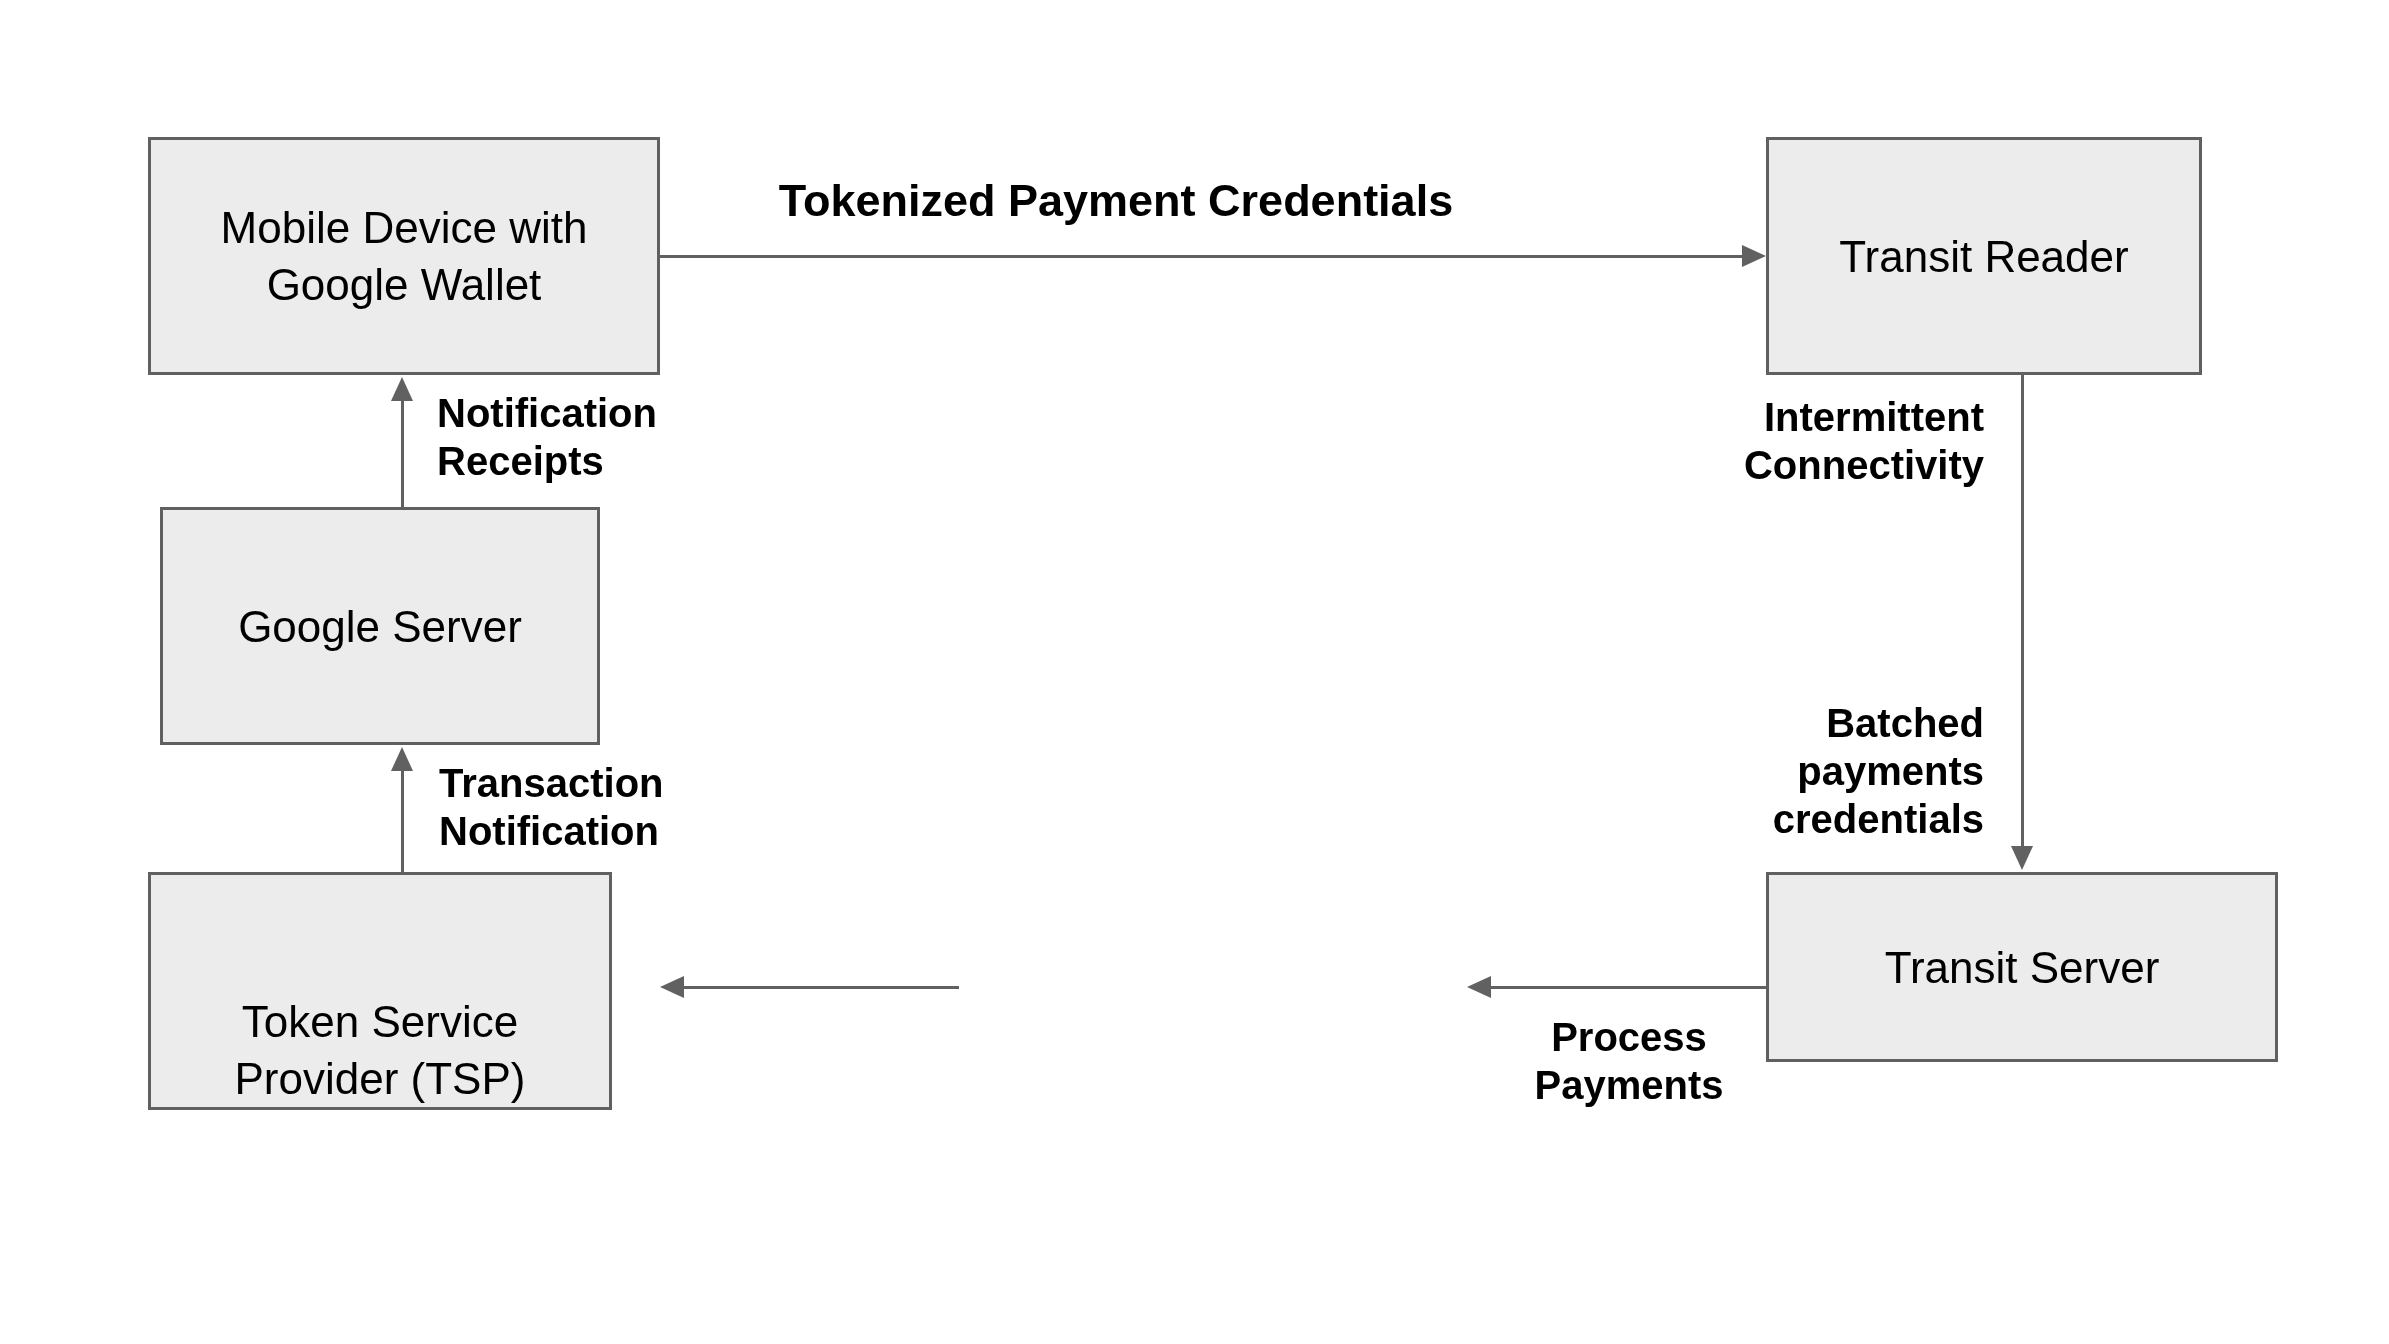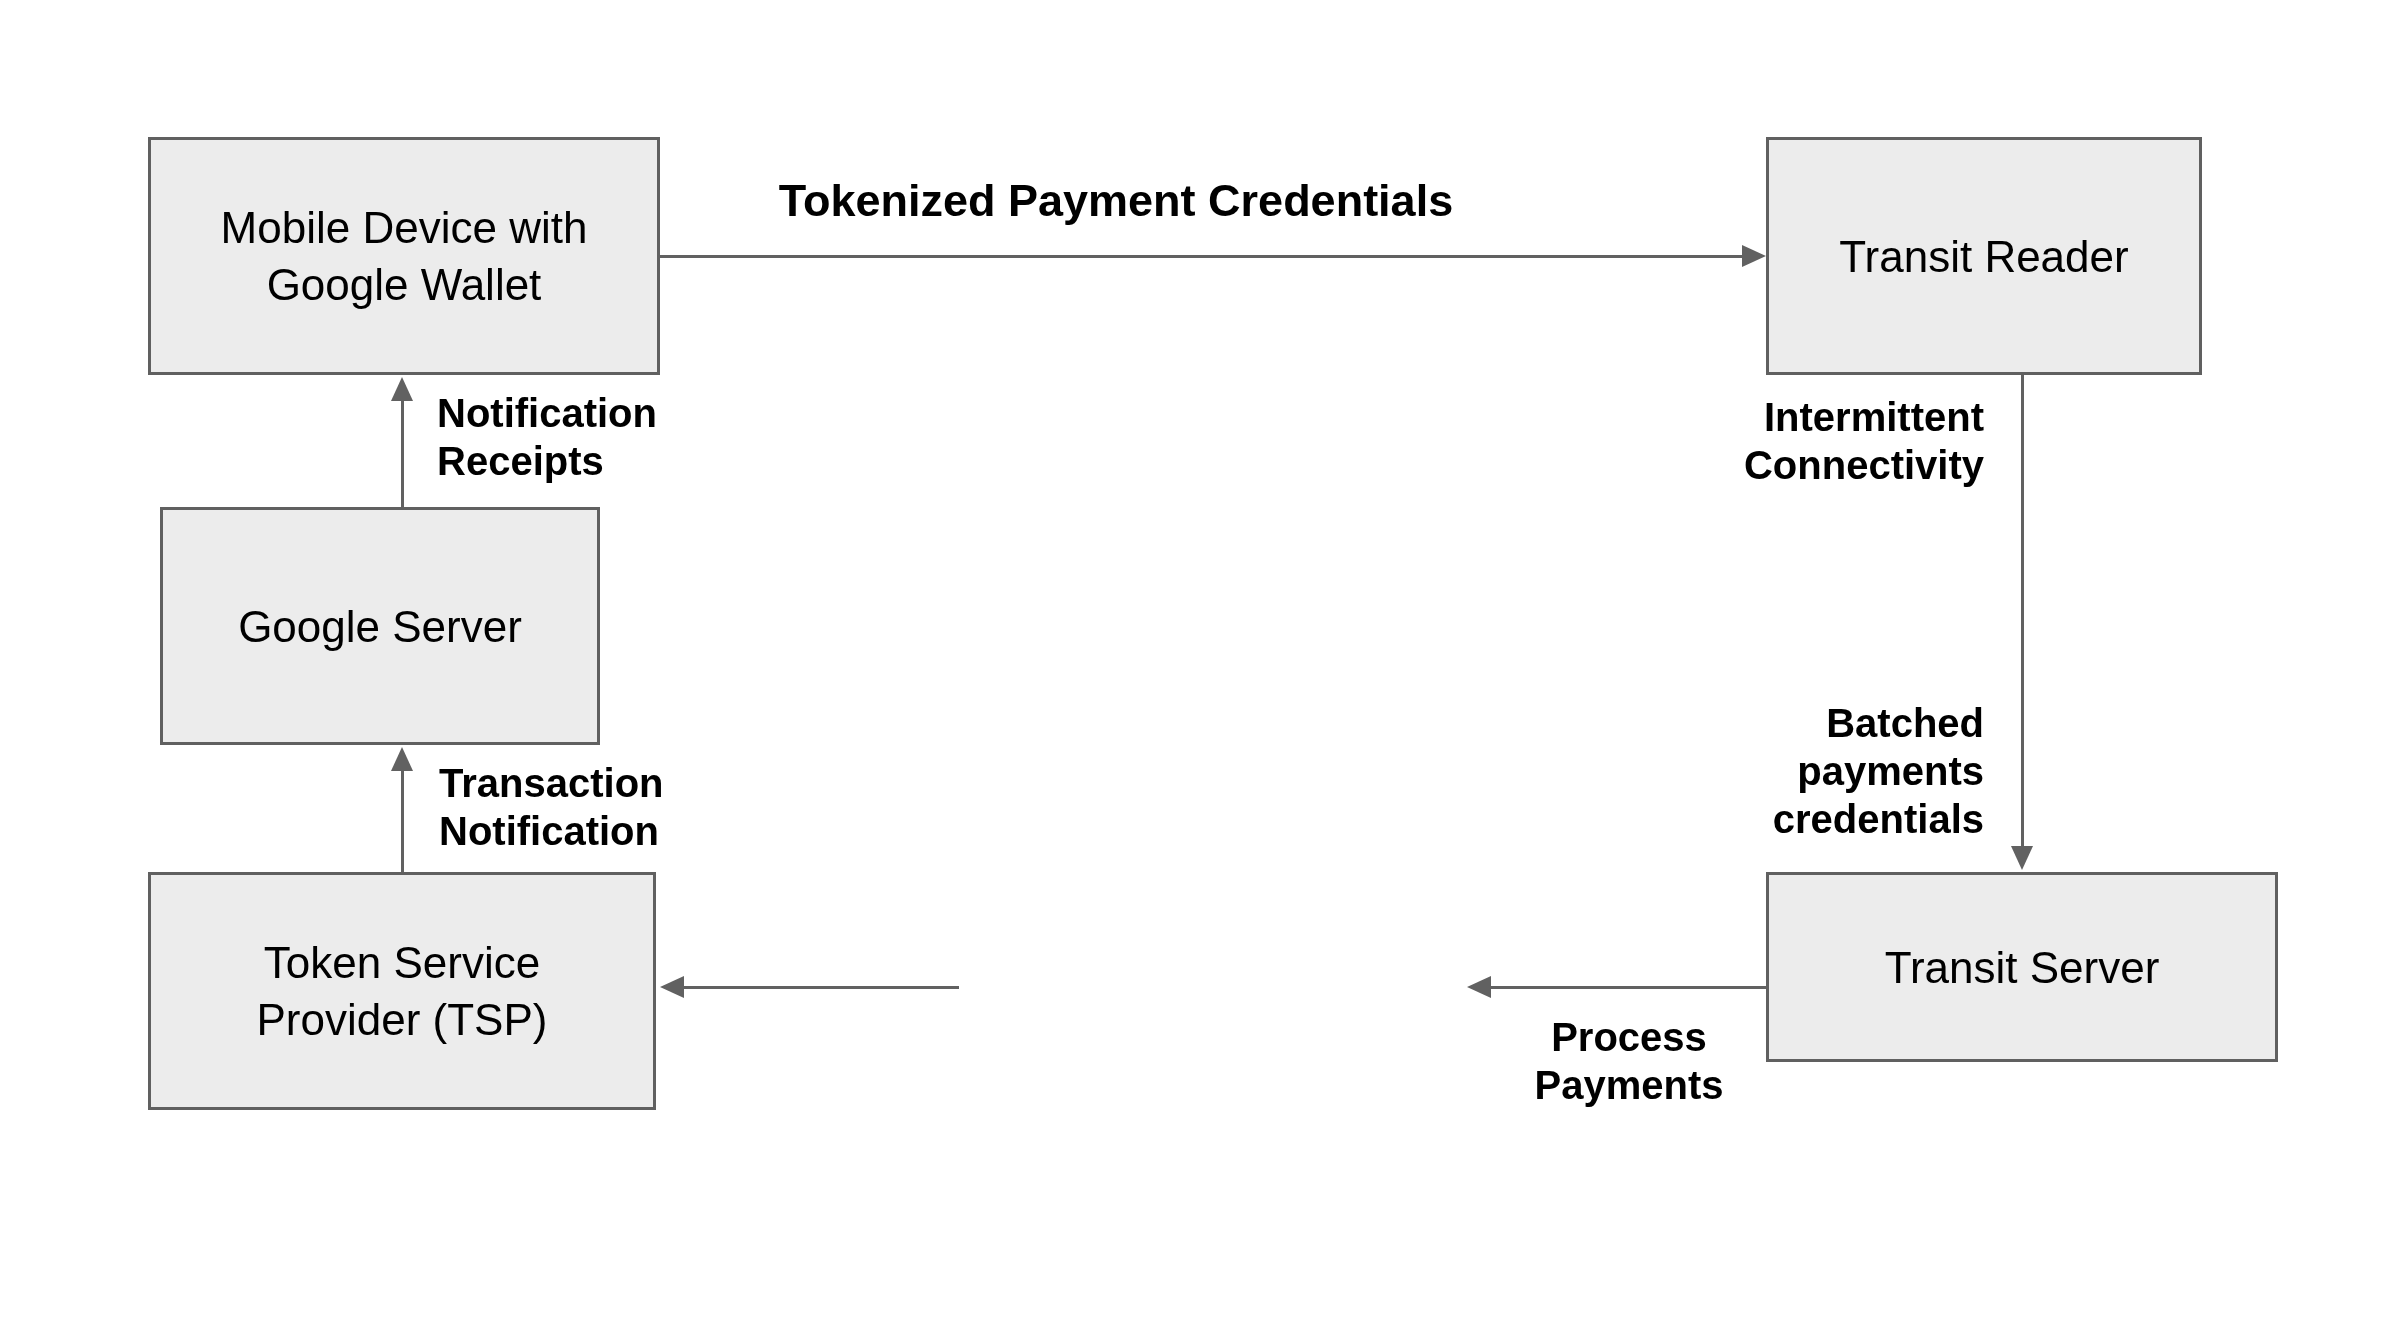--- a/index.html
+++ b/index.html
@@ -48,21 +48,21 @@
     white-space: pre-line;
   }
   .edge-title { font-size: 45px; text-align: center; }
   .align-right { text-align: right; }
   .align-center { text-align: center; }
 
   
   #node-mobile-device    { left: 108px;  top: 137px; width: 512px; height: 238px; }
   #node-transit-reader   { left: 1726px; top: 137px; width: 436px; height: 238px; }
   #node-google-server    { left: 120px;  top: 507px; width: 440px; height: 238px; }
-  #node-tsp              { left: 108px;  top: 872px; width: 508px; height: 238px; }
+  #node-tsp              { left: 108px;  top: 872px; width: 464px; height: 238px; align-items: flex-end; }
   #node-payment-processor{ left: 919px;  top: 872px; width: 508px; height: 238px; }
   #node-transit-server   { left: 1726px; top: 872px; width: 512px; height: 190px; }
 
   
   #line-a { left: 620px;  top: 255px; width: 1084px; }
   #head-a { left: 1702px; top: 245px; }
   #line-b { left: 1981px; top: 375px; height: 472px; }
   #head-b { left: 1971px; top: 846px; }
   #line-c { left: 1451px; top: 986px; width: 275px; }
   #head-c { left: 1427px; top: 976px; }

